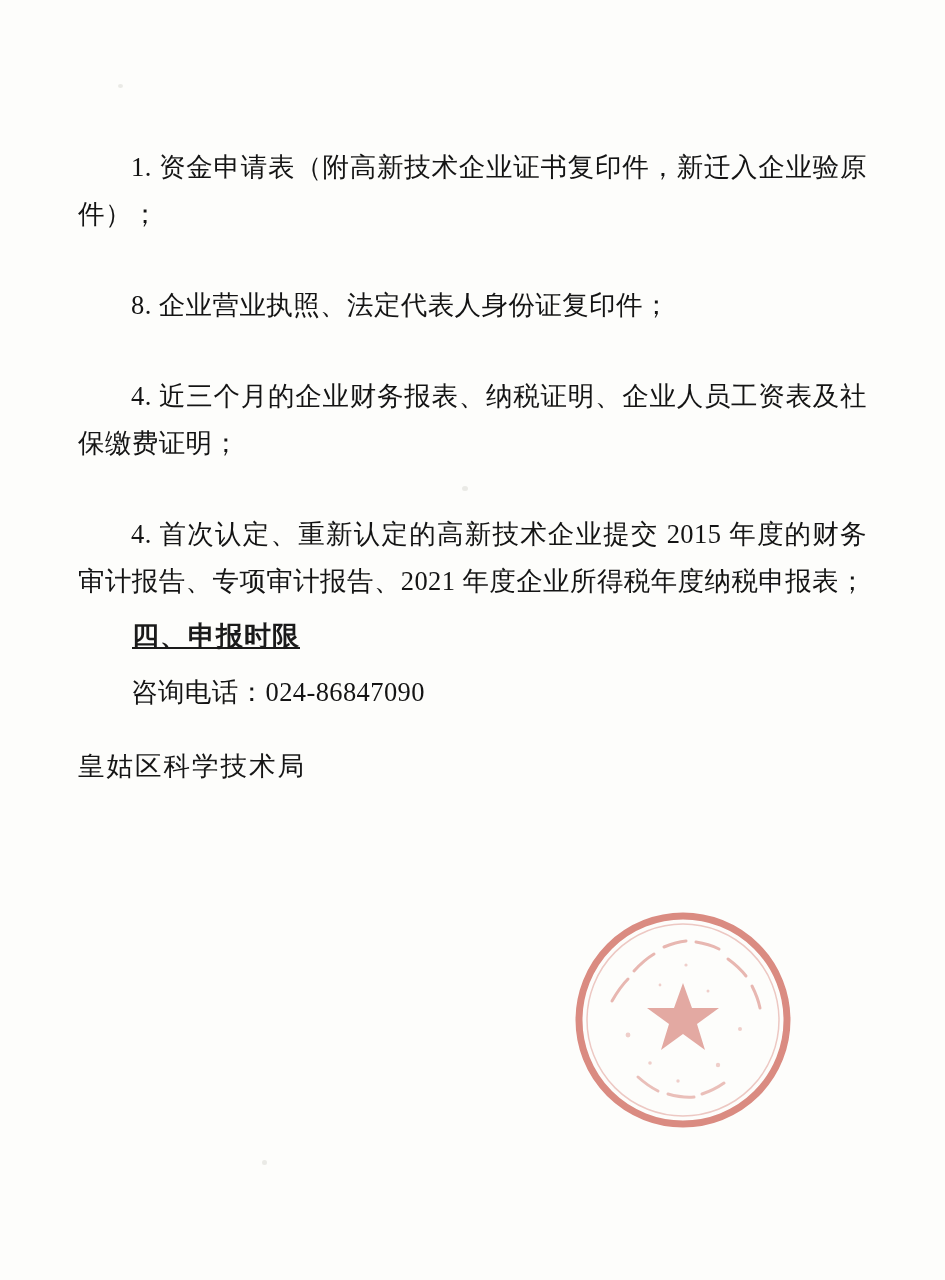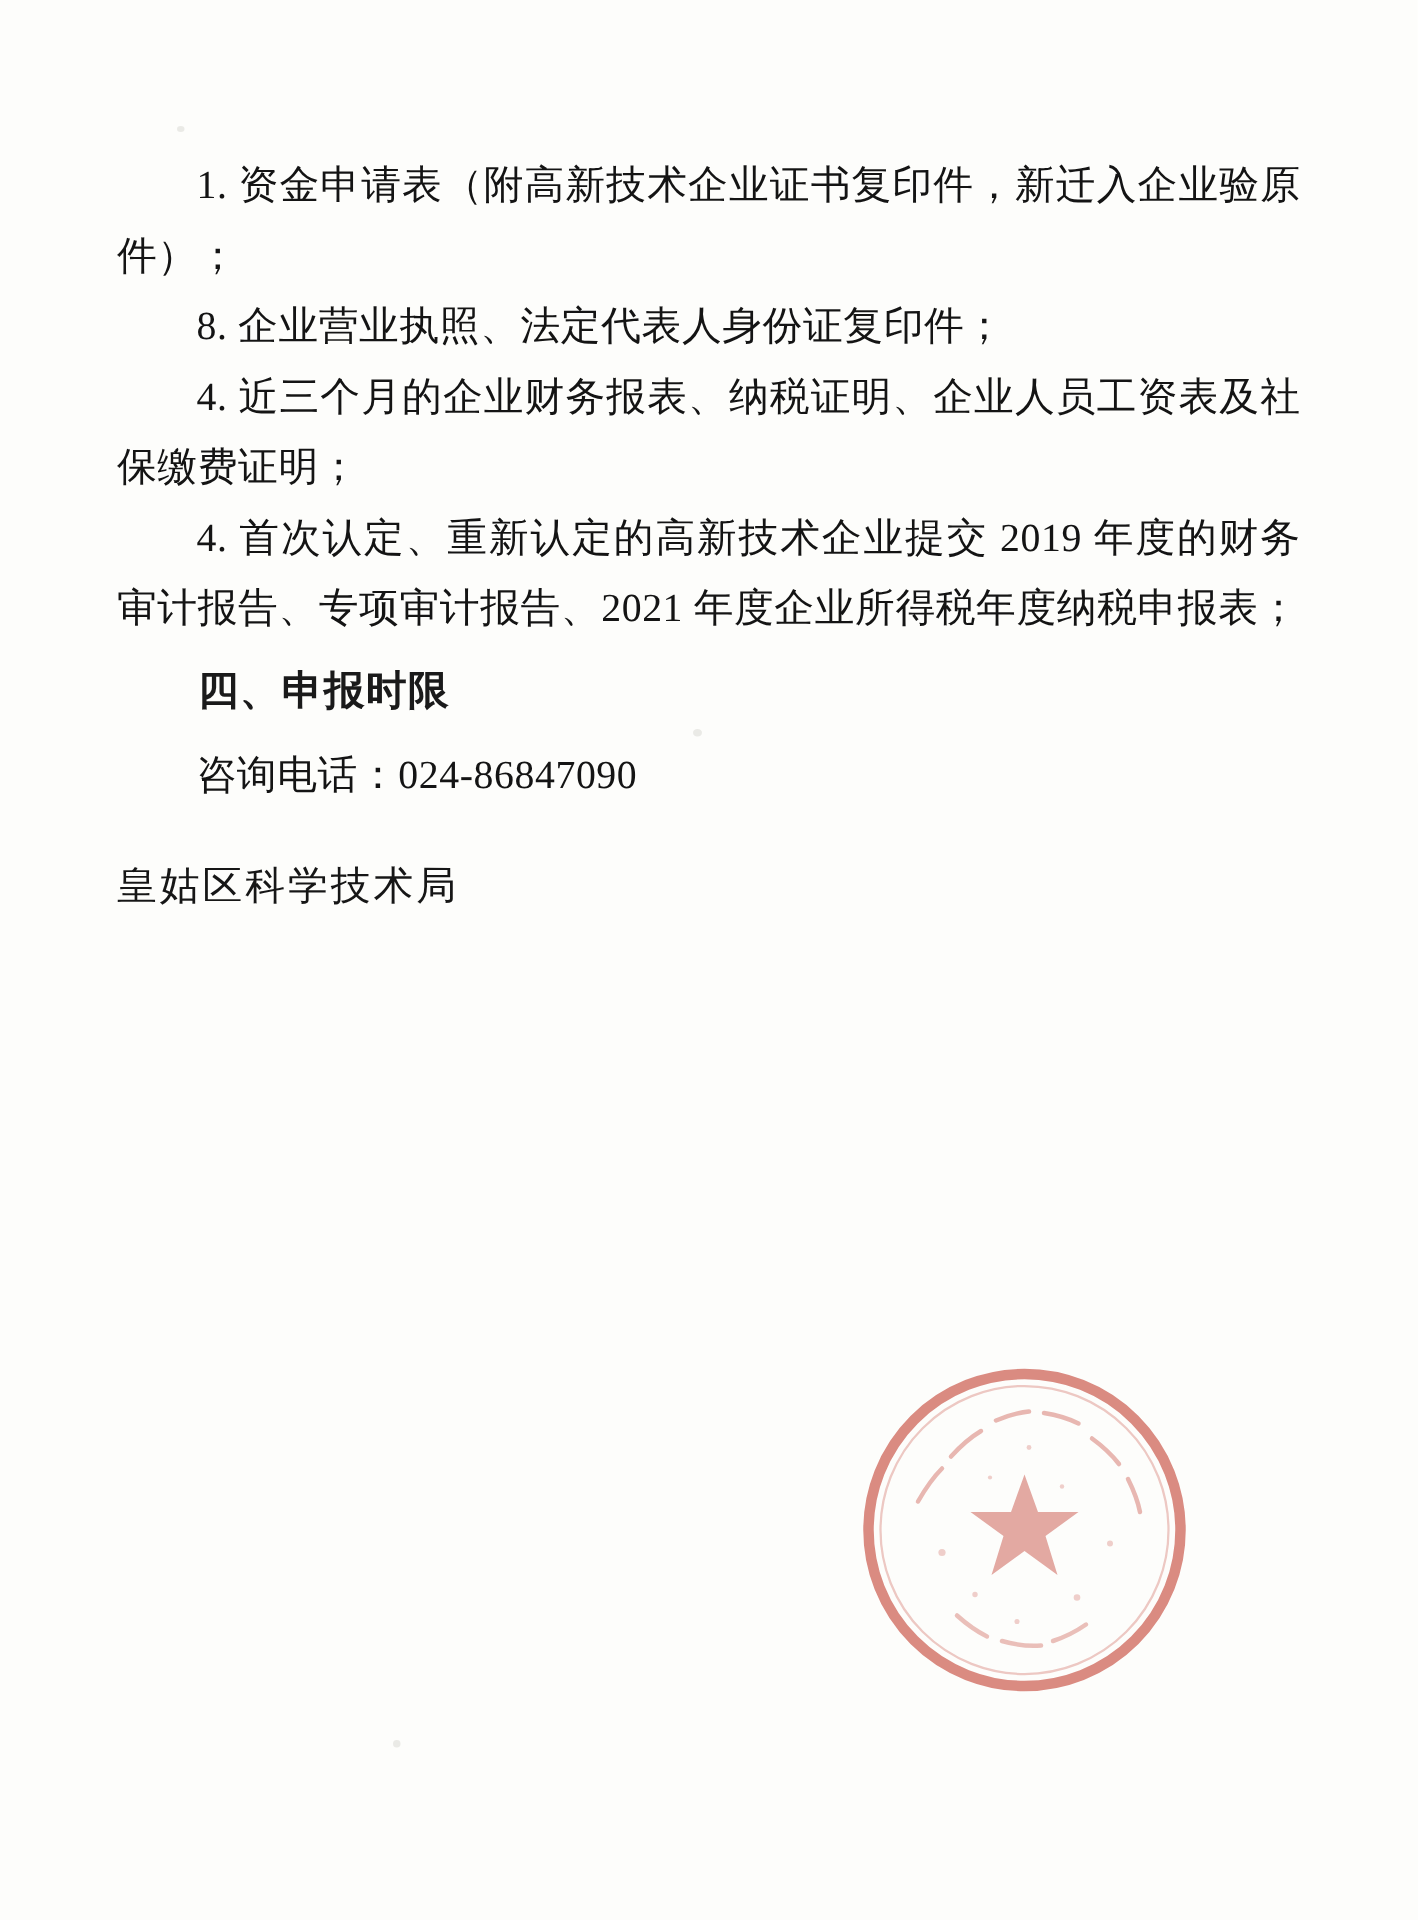--- a/index.html
+++ b/index.html
@@ -31,31 +31,33 @@
     font-size: 26.5px;
     line-height: 47px;
     text-align: justify;
     text-justify: inter-ideograph;
     margin: 0 0 0 0;
     letter-spacing: 0.4px;
     color: #141414;
   }
   .indent {
     text-indent: 2em;
+    margin-top: 44px;
   }
   .bold-lead {
     font-weight: normal;
   }
   .section-head {
     font-size: 27px;
     line-height: 50px;
     font-weight: bold;
     text-indent: 2em;
     margin: 6px 0 0 0;
     letter-spacing: 1px;
+    text-decoration: underline;
   }
   .sign-block {
     margin-top: 26px;
     text-align: left;
     padding-right: 84px;
     position: relative;
     z-index: 3;
   }
   .sign-line {
     font-size: 26.5px;
@@ -98,21 +100,21 @@
 <div class="speck" style="left:262px;top:1160px;width:5px;height:5px;"></div>
 
 <div class="page">
 
   <p class="para indent">1. 资金申请表（附高新技术企业证书复印件，新迁入企业验原件）；</p>
 
   <p class="para indent">8. 企业营业执照、法定代表人身份证复印件；</p>
 
   <p class="para indent">4. 近三个月的企业财务报表、纳税证明、企业人员工资表及社保缴费证明；</p>
 
-  <p class="para indent"><span class="bold-lead">4. 首次认定、重新认定</span><span>的高新技术企业提交 2019 年度的财务审计报告、专项审计报告、2021 年度企业所得税年度纳税申报表；</span></p>
+  <p class="para indent"><span class="bold-lead">4. 首次认定、重新认定</span><span>的高新技术企业提交 2015 年度的财务审计报告、专项审计报告、2021 年度企业所得税年度纳税申报表；</span></p>
 
 
   <h2 class="section-head">四、申报时限</h2>
 
 
   <p class="para indent phone-line">咨询电话：024-86847090</p>
 
   <div class="sign-block">
     <div class="sign-line">皇姑区科学技术局</div>
   </div>

